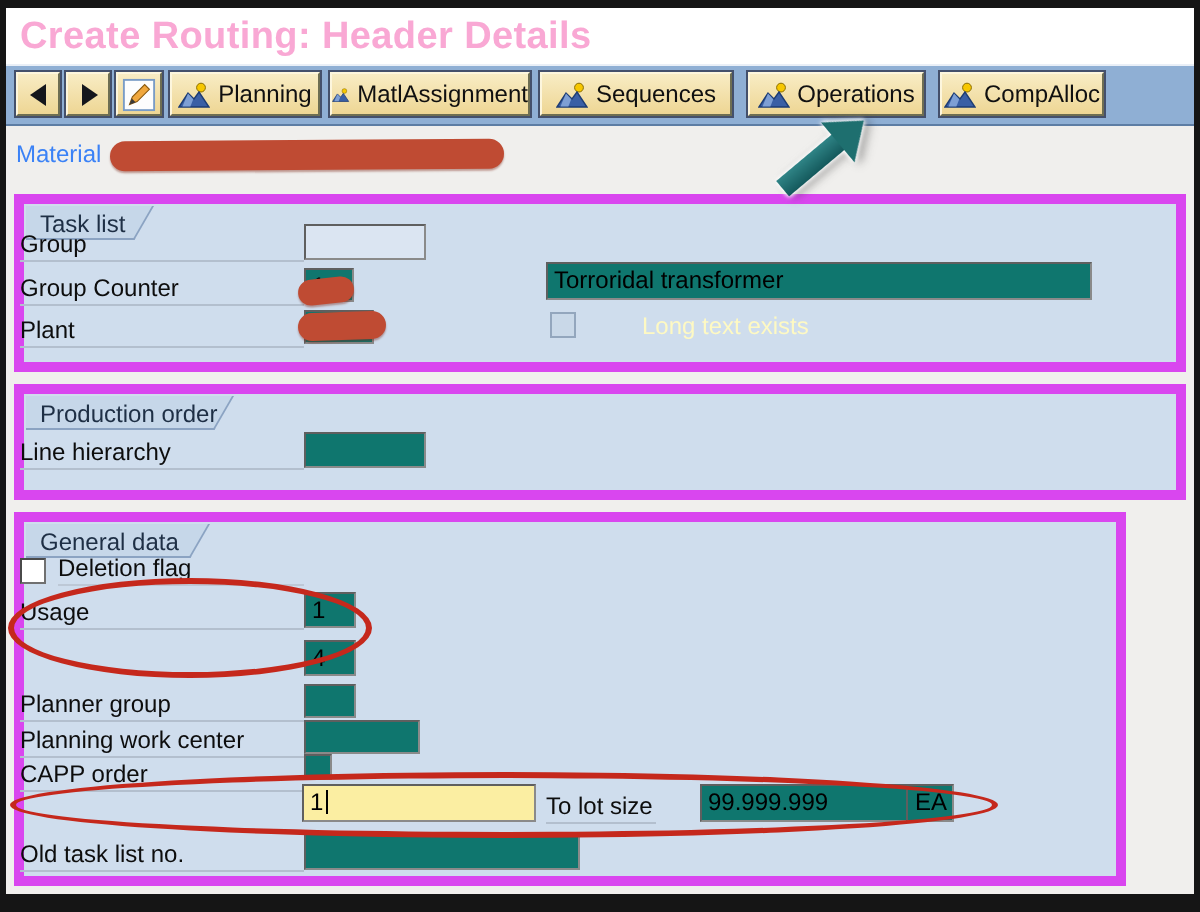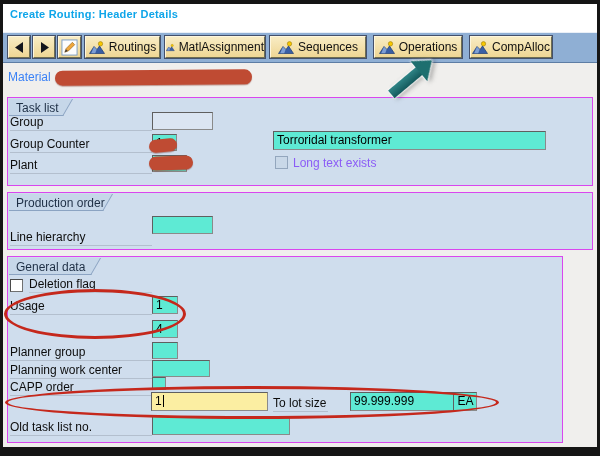--- a/index.html
+++ b/index.html
@@ -6,47 +6,47 @@
   body { width:600px; height:456px; font-family:"Liberation Sans", sans-serif; }
   .frame { position:relative; width:600px; height:456px; background:#151515; overflow:hidden; }
   .abs { position:absolute; }
 
   
   .bg-title   { left:3px; top:4px;  width:594px; height:28px; background:#ffffff; }
   .bg-toolbar { left:3px; top:32px; width:594px; height:31px; background:#8fafd4;
                 border-top:1px solid #e9eff7; border-bottom:1px solid #5d7da4; }
   .bg-content { left:3px; top:63px; width:594px; height:384px; background:#f0efed; }
 
-  .page-title { left:10px; top:8px; font-size:11px; font-weight:bold; color:#0ea5e9; letter-spacing:0.2px; }
+  .page-title { left:10px; top:8px; font-size:19px; font-weight:bold; color:#f9a8d4; letter-spacing:0.2px; }
 
   
   .tbtn { top:36px; height:22px; background:linear-gradient(#f8ecc4,#eed694);
           border:1px solid #6e6e52; border-top-color:#fdf6dd; border-left-color:#fdf6dd;
           outline:1px solid #44506b;
           display:flex; align-items:center; justify-content:center; gap:4px;
           font-size:12px; color:#101010; cursor:default; }
   .tbtn .lbl { white-space:nowrap; }
 
   
-  .gbox { background:#cfdded; border:1px solid #d946ef; }
+  .gbox { background:#cfdded; border:5px solid #d946ef; }
   .gtab { position:absolute; left:1px; top:1px; height:17px; overflow:hidden; }
   .gtab-bg { position:absolute; inset:0; background:#c6d7e9;
              border-right:1px solid #8ba3c2; border-bottom:1px solid #8ba3c2;
              transform:skewX(-30deg); transform-origin:0 0; }
   .gtab-txt { position:absolute; left:7px; top:2px; font-size:12px; color:#1e2f45; white-space:nowrap; }
 
   .flabel { font-size:12px; color:#0d0d0d; height:17px; line-height:16px;
             border-bottom:1px solid #b3bfce; white-space:nowrap; }
-  .field  { background:#5eead4; border:1px solid #8a8a8a; border-top-color:#5f5f5f; border-left-color:#5f5f5f;
+  .field  { background:#0f766e; border:1px solid #8a8a8a; border-top-color:#5f5f5f; border-left-color:#5f5f5f;
             font-size:12px; color:#000; padding:1px 2px 0 3px; overflow:hidden; white-space:nowrap; }
   .field.display { background:#dbe5f2; }
   .field.focus { background:#fbeea2; }
   .cb { width:13px; height:13px; background:#fff; border:1px solid #707070; border-top-color:#4a4a4a; border-left-color:#4a4a4a; }
   .cb.disabled { background:#c9d8e8; border-color:#93a6bd; }
-  .dis-label { font-size:12px; color:#8b5cf6; }
+  .dis-label { font-size:12px; color:#fef9c3;margin-left:28px; }
   .caret { display:inline-block; width:1px; height:12px; background:#000; vertical-align:-2px; margin-left:1px; }
 
   
   .annot { z-index:20; pointer-events:none; }
   .redact { background:#bf4b33; border-radius:9px; box-shadow:0 1px 1px rgba(120,30,15,.4); }
   .rell { border:3px solid #c5281c; border-radius:50%; }
   .peek-text { font-size:11px; color:#4a4a4a; white-space:nowrap; z-index:19; }
 
   .note-arrow { left:385px; top:57px; width:54px; height:40px; transform:rotate(-40deg);
                 filter:drop-shadow(0 0 1px #ffffff) drop-shadow(0 0 1px #ffffff) drop-shadow(2px 2px 2px rgba(40,40,40,.35)); }
@@ -83,21 +83,21 @@
       <path d="M4 14 L5.2 10.8 L7.2 12.8 Z" fill="#3a3a3a"></path>
     </svg>
   </div>
 
   <div class="abs tbtn" style="left:85px; width:75px;">
     <svg width="16" height="13" viewBox="0 0 16 13">
       <circle cx="11.5" cy="2.8" r="2.2" fill="#f7c700" stroke="#8a6d00" stroke-width="0.5"></circle>
       <path d="M0.5 12.5 L5 5.5 L8 8.5 L10.5 5 L15.5 12.5 Z" fill="#3a5fa5" stroke="#1d3c74" stroke-width="0.7"></path>
       <path d="M5 5.8 L7.6 8.6 L6.2 12.2 L2.2 12.2 Z" fill="#7e9fd4"></path>
     </svg>
-    <span class="lbl">Routings</span>
+    <span class="lbl">Planning</span>
   </div>
   <div class="abs tbtn" style="left:165px; width:100px;">
     <svg width="16" height="13" viewBox="0 0 16 13">
       <circle cx="11.5" cy="2.8" r="2.2" fill="#f7c700" stroke="#8a6d00" stroke-width="0.5"></circle>
       <path d="M0.5 12.5 L5 5.5 L8 8.5 L10.5 5 L15.5 12.5 Z" fill="#3a5fa5" stroke="#1d3c74" stroke-width="0.7"></path>
       <path d="M5 5.8 L7.6 8.6 L6.2 12.2 L2.2 12.2 Z" fill="#7e9fd4"></path>
     </svg>
     <span class="lbl">MatlAssignment</span>
   </div>
   <div class="abs tbtn" style="left:270px; width:96px;">
@@ -149,21 +149,21 @@
   <div class="abs field" style="left:273px; top:131px; width:273px; height:19px;">Torroridal transformer</div>
   <div class="abs cb disabled" style="left:275px; top:156px;"></div>
   <div class="abs dis-label" style="left:293px; top:156px;">Long text exists</div>
 
   <div class="abs gbox" style="left:7px; top:192px; width:586px; height:58px;">
     <div class="gtab" style="width:104px;">
       <div class="gtab-bg"></div>
       <div class="gtab-txt">Production order</div>
     </div>
   </div>
-  <div class="abs flabel" style="left:10px; top:218px; width:142px;margin-top:11px;">Line hierarchy</div>
+  <div class="abs flabel" style="left:10px; top:218px; width:142px;">Line hierarchy</div>
   <div class="abs field" style="left:152px; top:216px; width:61px; height:18px;"></div>
 
   <div class="abs gbox" style="left:7px; top:256px; width:556px; height:187px;">
     <div class="gtab" style="width:92px;">
       <div class="gtab-bg"></div>
       <div class="gtab-txt">General data</div>
     </div>
   </div>
   <div class="abs cb" style="left:10px; top:279px;"></div>
   <div class="abs flabel" style="left:29px; top:276px; width:123px; border-bottom-color:#bdc8d6;">Deletion flag</div>

